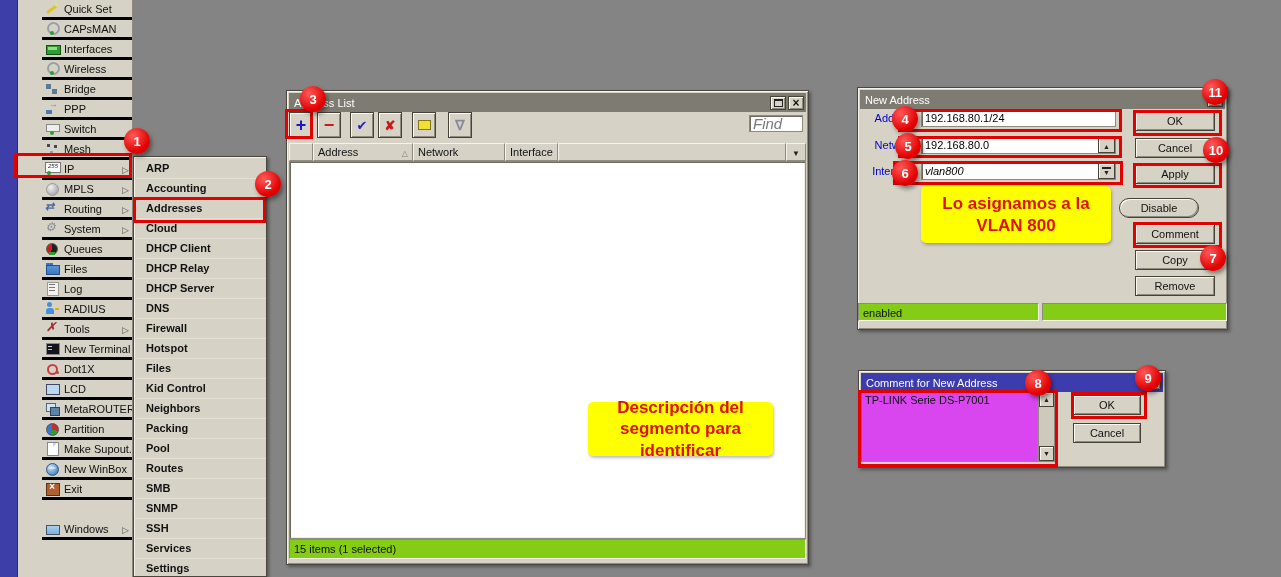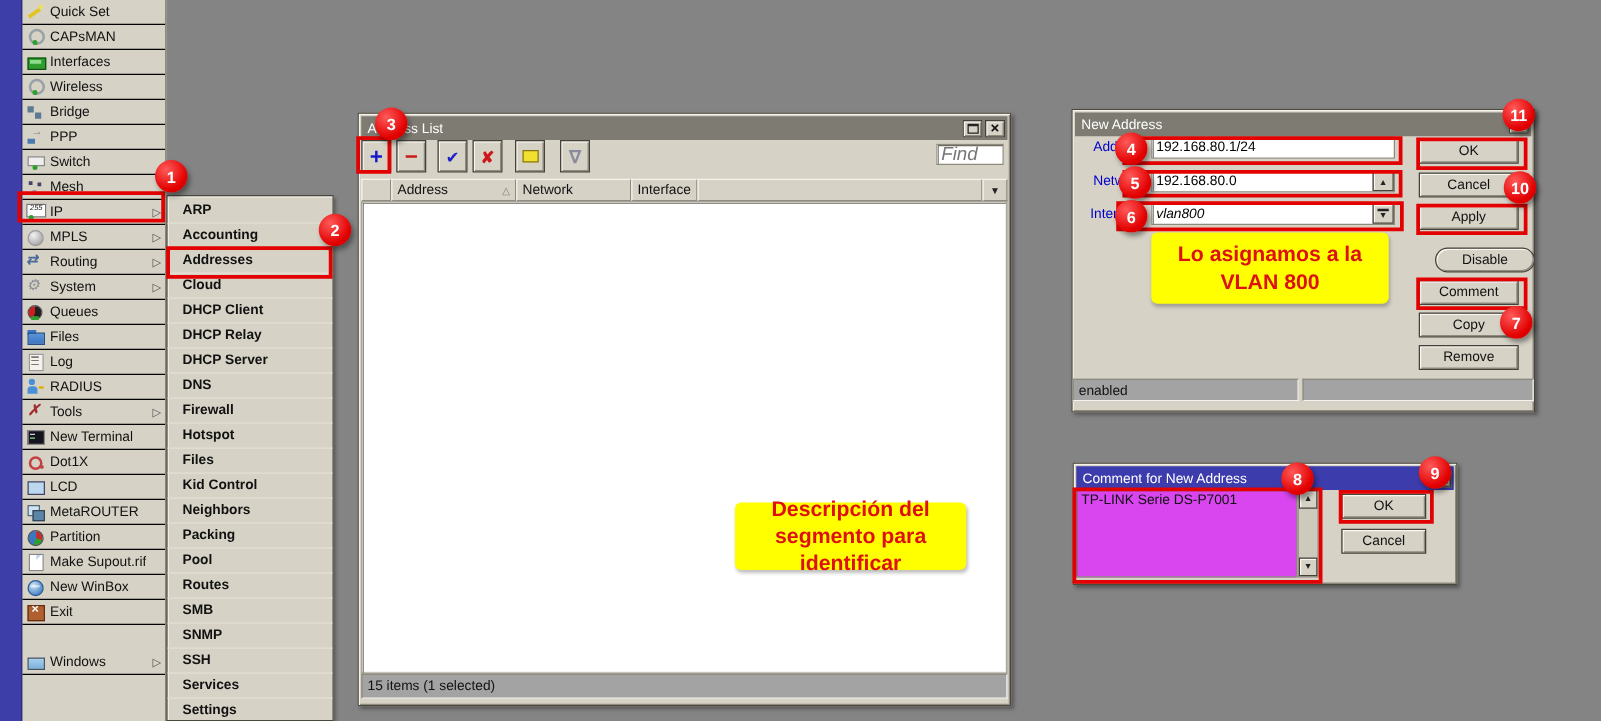--- a/index.html
+++ b/index.html
@@ -18,29 +18,29 @@
   .wbtn{width:16px;height:14px;margin-left:2px;background:#d6d2c6;border:1px solid #45423a;
         box-shadow:inset 1px 1px 0 #fbf8f2, inset -1px -1px 0 #8e8a7e;
         display:flex;align-items:center;justify-content:center;color:#111;flex:none;}
   .maxglyph{width:9px;height:8px;border:1px solid #222;border-top:2px solid #222;background:transparent;}
   .xglyph::before{content:"×";font-weight:bold;font-size:12px;line-height:1;}
   .btn{position:absolute;background:#d6d2c6;border:1px solid #45423a;
        box-shadow:inset 1px 1px 0 #fbf8f2, inset -1px -1px 0 #8e8a7e;
        display:flex;align-items:center;justify-content:center;font-size:11px;color:#111;}
   .sunken{background:#fff;border:1px solid #8e8a7e;
           box-shadow:inset 1px 1px 0 #6f6b61, inset -1px -1px 0 #f2efe8;}
-  .gstatus{position:absolute;background:#a3a3a3;border:1px solid;
+  .gstatus{position:absolute;background:#84cc16;border:1px solid;
            border-color:#8e8a7e #f6f3ec #f6f3ec #8e8a7e;padding:2px 4px;line-height:14px;}
 
   
   .winbox-edge{position:absolute;left:0;top:0;width:18px;height:577px;background:#3e3ea8;
                border-right:1px solid #2a2a7a;}
   .sidebar{position:absolute;left:18px;top:0;width:115px;height:577px;background:#d6d2c6;
            border-right:1px solid #8e8a7e;}
-  .mitem{height:20px;display:flex;align-items:center;border-bottom:1px solid #000000;cursor:default;}
+  .mitem{height:20px;display:flex;align-items:center;border-bottom:3px solid #000000;cursor:default;margin-left:24px;}
   .ml{white-space:nowrap;overflow:hidden;}
   .arr{margin-left:auto;padding-right:3px;color:#555;}
   .arr::before{content:"▷";font-size:9px;}
   .mgap{height:20px;}
 
   
   .submenu{position:absolute;left:133px;top:156px;width:134px;height:421px;background:#d6d2c6;
            border:1px solid #4a473f;box-shadow:inset 1px 1px 0 #f6f3ec,2px 2px 3px rgba(0,0,0,.35);
            padding-top:2px;}
   .smitem{height:20px;line-height:19px;padding-left:12px;border-bottom:1px solid #e3dfd3;white-space:nowrap;font-weight:bold;}
@@ -376,21 +376,21 @@
     <span class="flabel" style="top:74px;">Interface:</span>
     <div class="fwrap" style="left:63px;top:74px;width:195px;">
       <input class="fin italic" value="vlan800" style="">
       <div class="minibtn">
           <span class="ddg"></span>
         </div>
     </div>
     <div class="btn" style="left:277px;top:23px;width:80px;height:20px;">OK</div>
     <div class="btn" style="left:277px;top:50px;width:80px;height:20px;">Cancel</div>
     <div class="btn" style="left:277px;top:76px;width:80px;height:20px;">Apply</div>
-    <div class="btn" style="left:290px;top:110px;width:80px;height:20px;border-radius:10px;">Disable</div>
+    <div class="btn" style="left:261px;top:110px;width:80px;height:20px;border-radius:10px;">Disable</div>
     <div class="btn" style="left:277px;top:136px;width:80px;height:20px;">Comment</div>
     <div class="btn" style="left:277px;top:162px;width:80px;height:20px;">Copy</div>
     <div class="btn" style="left:277px;top:188px;width:80px;height:20px;">Remove</div>
     <div class="gstatus" style="left:0;top:215px;width:181px;height:18px;"><span>enabled</span></div>
     <div class="gstatus" style="left:184px;top:215px;right:0;height:18px;"></div>
   </div>
 
   <div class="win" style="left:858px;top:370px;width:308px;height:98px;">
     <div class="tb active">
       <span class="tb-title">Comment for New Address</span>

